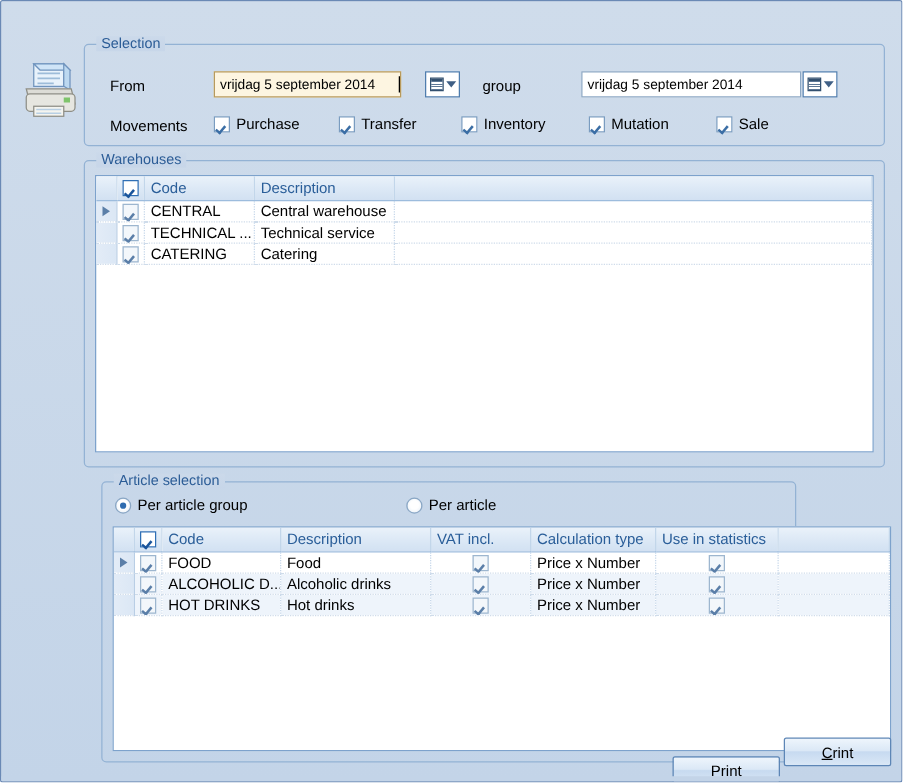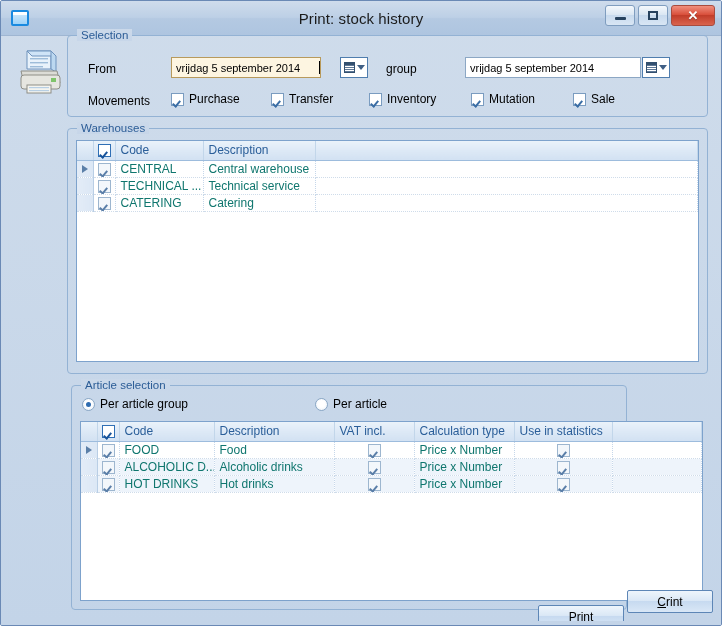--- a/index.html
+++ b/index.html
@@ -129,21 +129,21 @@
     left: 9px;
     padding: 0 4px;
     font-size: 11.5px;
     color: #2b5c96;
     background: linear-gradient(to bottom, #cbd9ea, #c7d6e9);
     line-height: 12px;
   }
 
   #gb-selection { left: 62px; top: 0px; width: 641px; height: 82px; }
   #gb-warehouses { left: 62px; top: 93px; width: 641px; height: 246px; }
-  #gb-articles { left: 66px; top: 350px; width: 556px; height: 225px; }
+  #gb-articles { left: 76px; top: 350px; width: 556px; height: 225px; }
 
   
   .lbl {
     position: absolute;
     font-size: 12px;
     color: #000;
   }
   #lbl-from { left: 20px; top: 26px; }
   #lbl-till { left: 318px; top: 26px; }
   #lbl-movements { left: 20px; top: 58px; }
@@ -303,21 +303,21 @@
     text-align: center;
   }
   table.grid td {
     height: 17px;
     padding: 0 0 0 5px;
     border-right: 1px dotted #c6d7ea;
     border-bottom: 1px dotted #cfdcea;
     box-sizing: border-box;
     white-space: nowrap;
     overflow: hidden;
-    color: #0f766e;
+    color: #000000;
     margin-left: 26px;
   }
   table.grid td.selcol {
     background: linear-gradient(to right,#e3ecf7,#dbe7f5);
     border-right: 1px solid #b9cee5;
     text-align: center;
     padding: 0;
   }
   table.grid td.chkcol { text-align: center; padding: 0; }
   table.grid td.center { text-align: center; padding: 0; }
@@ -358,35 +358,20 @@
     left: 0; right: 0; bottom: 0;
     height: 4px;
     background: #c3d4e8;
   }
 </style>
 </head>
 <body>
 
 <div class="window">
 
-  <div class="titlebar">
-    <div class="win-icon"></div>
-    <div class="title-text">Print: stock history</div>
-    <div class="caption-buttons">
-      <div class="cap-btn">
-        <div class="cap-glyph-min"></div>
-      </div>
-      <div class="cap-btn">
-        <div class="cap-glyph-max"></div>
-      </div>
-      <div class="cap-btn close">
-        <span class="cap-glyph-close">✕</span>
-      </div>
-    </div>
-  </div>
 
   <div class="client">
 
     <svg class="printer-icon" viewBox="0 0 54 54">
       <path d="M14 6 L38 6 L38 24 L14 24 Z" fill="#e8f2fb" stroke="#6f93bd" stroke-width="1"></path>
       <path d="M14 6 L38 6 L43 11 L19 11 Z" fill="#cfe4f7" stroke="#6f93bd" stroke-width="1"></path>
       <path d="M38 6 L43 11 L43 27 L38 24 Z" fill="#bcd8f0" stroke="#6f93bd" stroke-width="1"></path>
       <rect x="17" y="13" width="18" height="1.4" fill="#9dbcd9"></rect>
       <rect x="17" y="17" width="18" height="1.4" fill="#9dbcd9"></rect>
       <rect x="17" y="21" width="13" height="1.4" fill="#9dbcd9"></rect>

